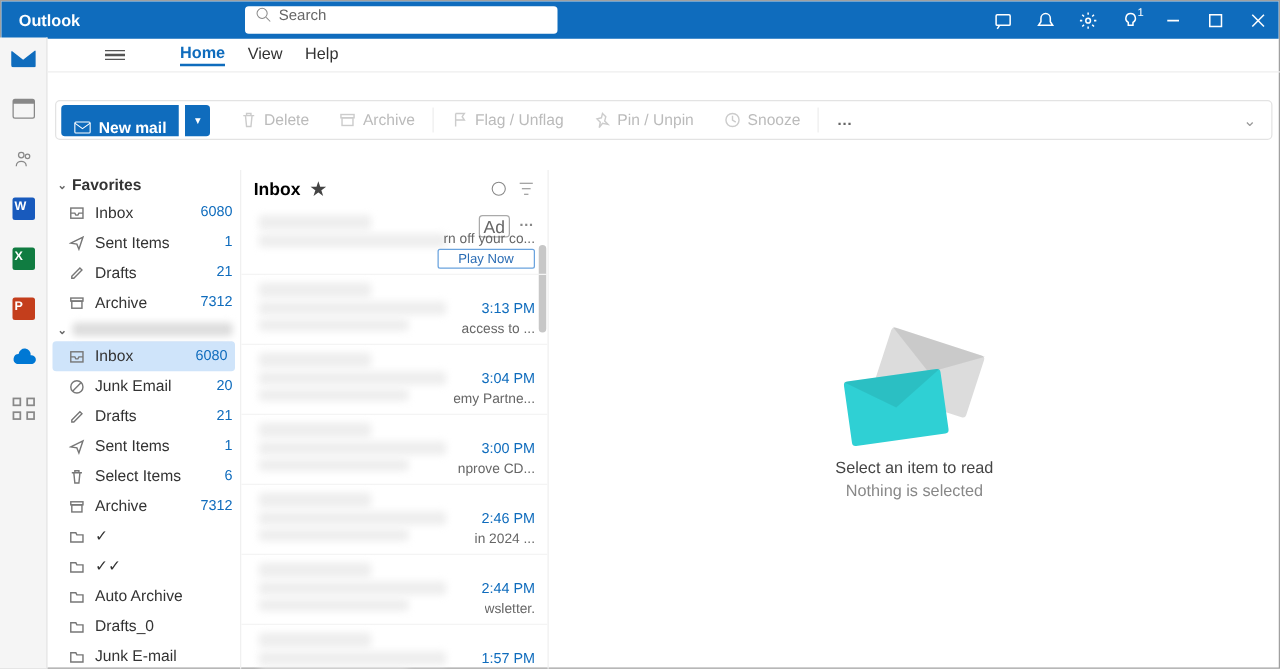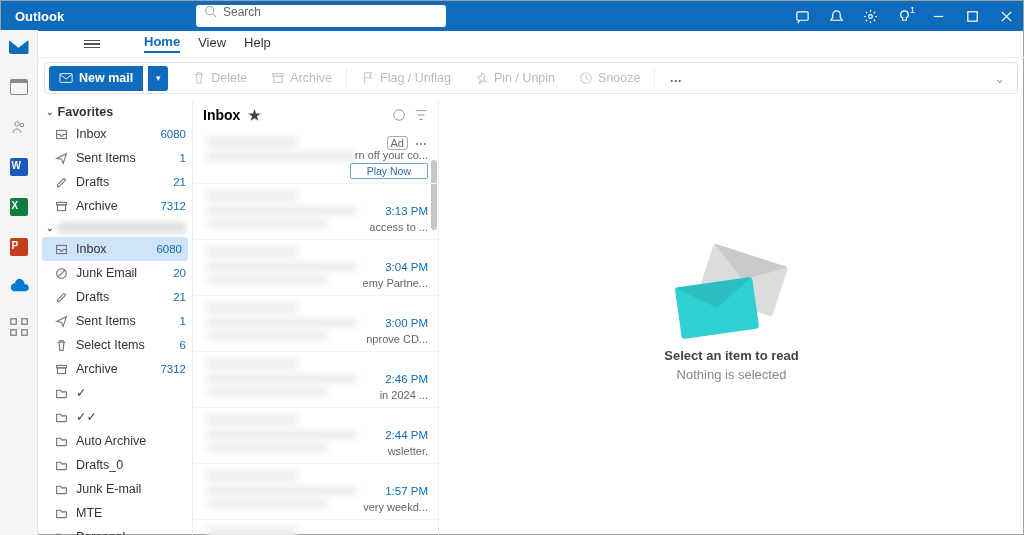--- a/index.html
+++ b/index.html
@@ -23,25 +23,25 @@
 
 .leftrail { position: absolute; left: 0; top: 30px; bottom: 0; width: 38px; background: #f5f5f5; border-right: 1px solid #e5e5e5; display: flex; flex-direction: column; align-items: center; padding-top: 6px; gap: 18px; }
 .leftrail .railicon { width: 22px; height: 22px; display: flex; align-items: center; justify-content: center; }
 .leftrail .mailglyph { width: 20px; height: 14px; background: #0f6cbd; border-radius: 2px; clip-path: polygon(0 0,100% 0,100% 100%,0 100%,0 0,50% 55%,100% 0); position: relative; }
 .leftrail .cal { width: 18px; height: 16px; border: 1.4px solid #888; border-radius: 2px; border-top-width: 4px; }
 .leftrail .people { width: 18px; height: 16px; }
 .app-tile { width: 18px; height: 18px; border-radius: 2px; position: relative; }
 .app-tile::after { content: attr(data-letter); color: #fff; font-size: 10px; font-weight: bold; position: absolute; left: 2px; top: 2px; }
 
 
-.main { position: absolute; left: 38px; right: 0; top: 30px; bottom: 0; display: flex; flex-direction: column; }
+.main { position: absolute; left: 38px; right: 0; top: 30px; bottom: 0; display: flex; flex-direction: column; gap: 18px; }
 
 
 .toolbar { height: 32px; margin: 4px 6px 6px 6px; border: 1px solid #e3e3e3; border-radius: 4px; display: flex; align-items: center; padding: 0 4px; font-size: 12.5px; color: #bbb; gap: 4px; }
-.newmail { background: #0f6cbd; color: #fff; height: 25px; border-radius: 3px 0 0 3px; display: flex; align-items: center; padding: 0 10px; gap: 6px; font-weight: 600; }
+.newmail { background: #0f6cbd; color: #fff; height: 25px; border-radius: 3px 0 0 3px; display: flex; align-items: flex-end; padding: 0 10px; gap: 6px; font-weight: 600; }
 .newmail-split { background: #0f6cbd; color: #fff; height: 25px; width: 20px; border-radius: 0 3px 3px 0; margin-left: 1px; display: flex; align-items: center; justify-content: center; }
 .tbitem { display: flex; align-items: center; gap: 5px; padding: 0 10px; }
 .tbitem svg { width: 14px; height: 14px; stroke: #ccc; fill: none; stroke-width: 1.3; }
 .divider { width: 1px; height: 20px; background: #eee; }
 .dots { color: #666; font-weight: bold; padding: 0 10px; }
 .toolbar .chev { margin-left: auto; color: #999; padding: 0 8px; }
 
 
 .content { flex: 1; display: flex; min-height: 0; }
 
@@ -63,33 +63,33 @@
 .entries-hdr .spacer { flex: 1; }
 .entries-hdr svg { width: 14px; height: 14px; stroke: #888; fill: none; }
 .elist { flex: 1; overflow: hidden; position: relative; }
 .eitem { border-bottom: 1px solid #f4f4f4; padding: 6px 10px 6px 14px; font-size: 12px; position: relative; }
 .blur-line { background: #eee; filter: blur(3px); border-radius: 3px; }
 .eitem .sender { width: 90px; height: 12px; }
 .eitem .subj { width: 150px; height: 11px; margin-top: 3px; }
 .eitem .prev { width: 120px; height: 10px; margin-top: 3px; display: inline-block; }
 .eitem .time { position: absolute; right: 10px; bottom: 22px; color: #0f6cbd; font-size: 11.5px; }
 .eitem .snippet { position: absolute; right: 10px; bottom: 6px; color: #666; font-size: 11px; max-width: 110px; white-space: nowrap; overflow: hidden; text-overflow: ellipsis; }
-.ad-badge { border: 1px solid #aaa; border-radius: 3px; font-size: 11px; padding: 0 3px; position: absolute; right: 30px; top: 6px; color: #666; }
+.ad-badge { border: 1px solid #aaa; border-radius: 3px; font-size: 14px; padding: 0 3px; position: absolute; right: 30px; top: 6px; color: #666; }
 .ad-dots { position: absolute; right: 10px; top: 4px; color: #888; font-weight: bold; letter-spacing: 1px; }
 .play-btn { border: 1px solid #6aa3de; color: #2a6cb4; font-size: 10.5px; padding: 1px 16px; position: absolute; right: 10px; bottom: 4px; border-radius: 2px; background: #fff; }
 .e-scroll { position: absolute; right: 1px; top: 30px; width: 6px; height: 70px; background: #c7c7c7; border-radius: 3px; }
 
 
 .reading { flex: 1; display: flex; flex-direction: column; align-items: center; justify-content: center; color: #444; font-size: 13px; }
 .reading .env-wrap { position: relative; width: 120px; height: 80px; margin-bottom: 14px; }
 .env1, .env2 { position: absolute; width: 78px; height: 52px; border-radius: 3px; }
 .env1 { background: #dcdcdc; right: 10px; top: 0; transform: rotate(18deg); }
 .env2 { background: #2fd0d4; left: 6px; bottom: 0; transform: rotate(-8deg); }
 .env-flap { width: 0; height: 0; border-left: 39px solid transparent; border-right: 39px solid transparent; border-top: 26px solid rgba(0,0,0,0.08); position: absolute; top: 0; left: 0; }
-.reading .t1 { font-weight: 700; margin-bottom: 4px; text-align: right; }
+.reading .t1 { font-weight: 400; margin-bottom: 4px; text-align: right; }
 .reading .t2 { color: #888; }
 
 .chev-glyph { font-size: 9px; color: #666; }
 .ham { width: 16px; height: 12px; display: inline-block; }
 .ham span { display: block; height: 1.5px; background: #555; margin: 2px 0; }
 </style>
 </head>
 <body>
 
 <div class="titlebar">

